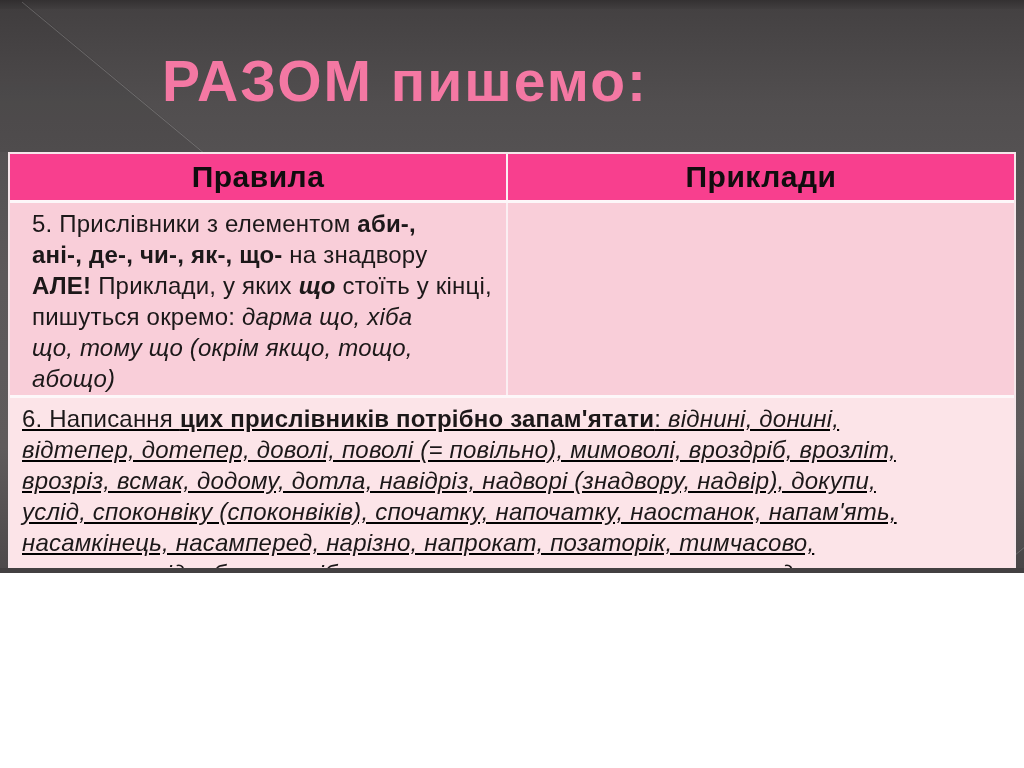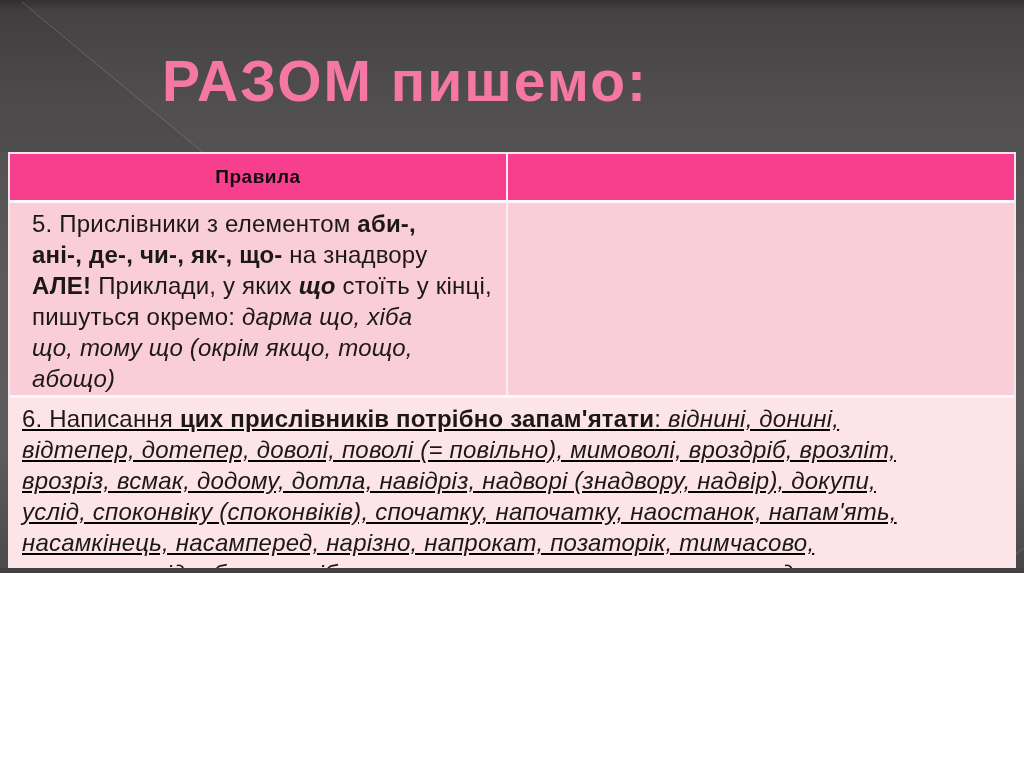--- a/index.html
+++ b/index.html
@@ -50,21 +50,21 @@
   }
   .thead{
     display:flex;
     height:46px;
     background:var(--header-pink,#f83f8e);
     border-bottom:3px solid #fdf7f9;
   }
   .th{
     display:flex;align-items:center;justify-content:center;
     box-sizing:border-box;
-    font-size:19px;font-weight:700;
+    font-size:30px;font-weight:700;
     color:#100d0e;
     letter-spacing:0.5px;
   }
   .th.col-left{width:49.6%;border-right:2px solid #fbeef2;}
   .th.col-right{width:50.4%;}
 
   .trow{display:flex;}
   .row1{
     height:192px;
     background:var(--row1-pink,#f9ced9);
@@ -104,20 +104,21 @@
     <line x1="22" y1="2" x2="944" y2="768"></line>
     <line x1="1026" y1="546" x2="758" y2="768"></line>
   </svg>
 
   <div class="slide-title">РАЗОМ пишемо:</div>
 
   <div class="rules-table">
 
     <div class="thead">
       <div class="th col-left">Правила</div>
+      <div class="th col-right">Приклади</div>
     </div>
 
     <div class="trow row1">
       <div class="td cell-left"><span>5. Прислівники з елементом </span><span class="b">аби-,
 ані-, де-, чи-, як-, що-</span><span> на знадвору
 </span><span class="b">АЛЕ!</span><span> Приклади, у яких </span><span class="b i">що</span><span> стоїть у кінці,
 пишуться окремо: </span><span class="i">дарма що, хіба
 що, тому що (окрім якщо, тощо,
 абощо)</span></div>
     </div>

